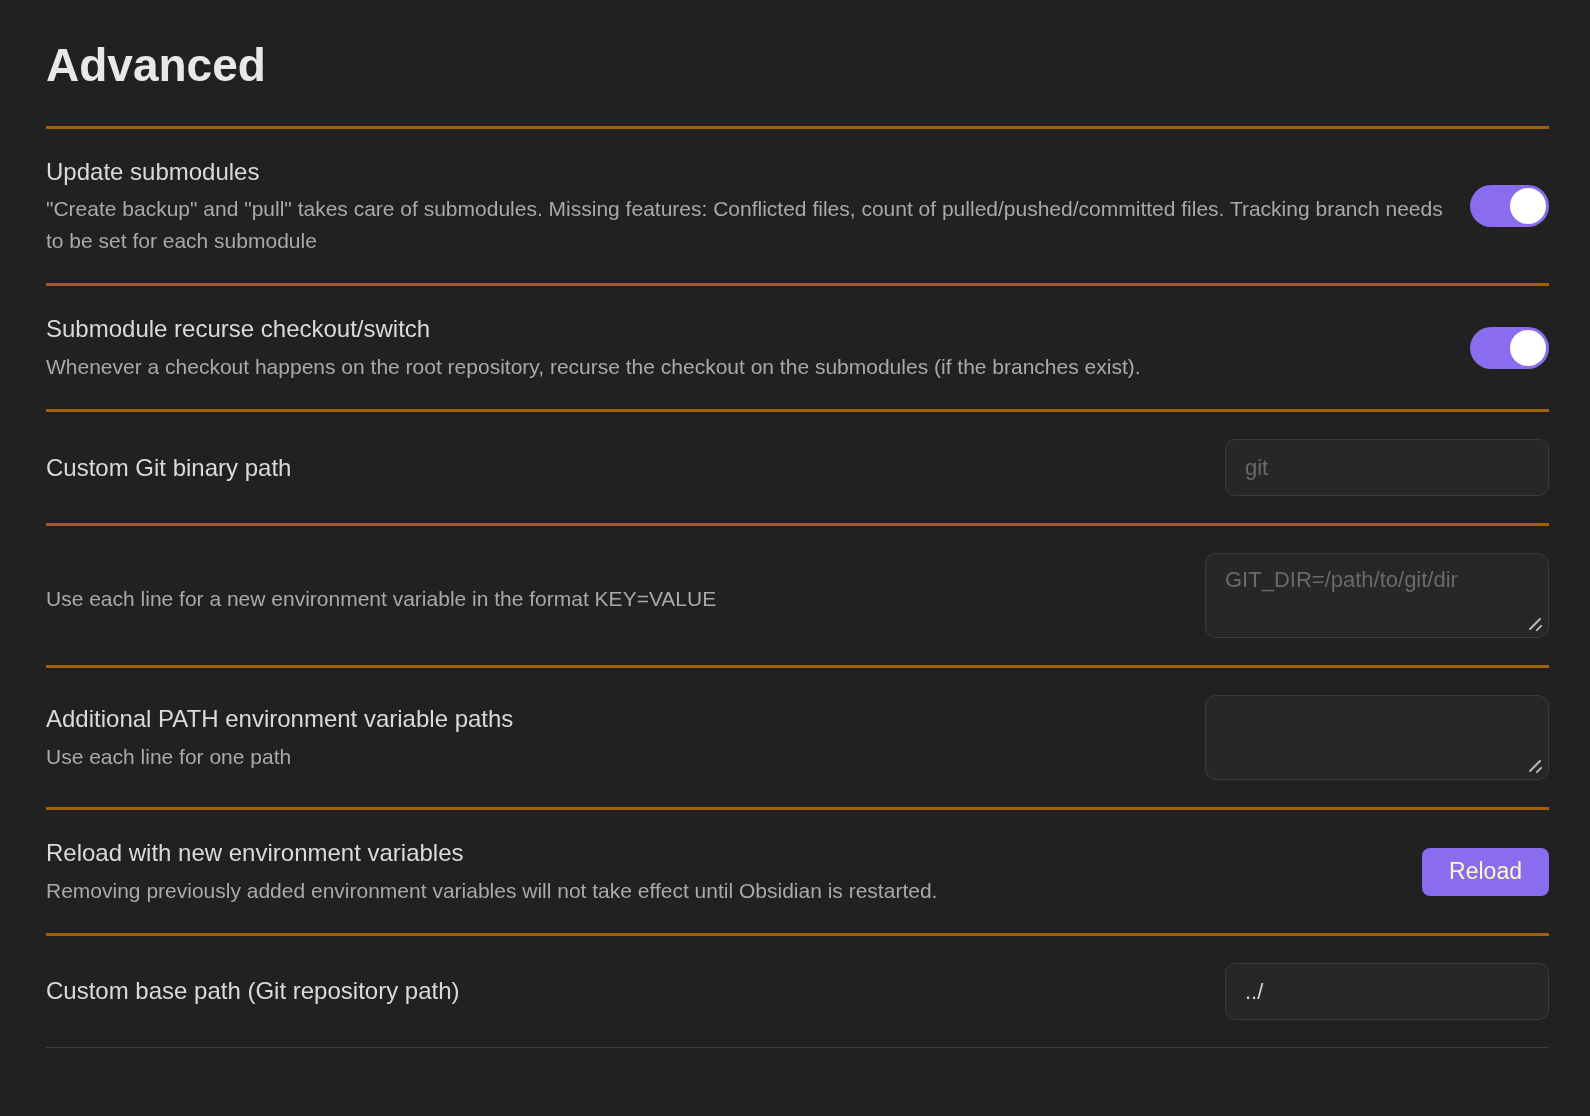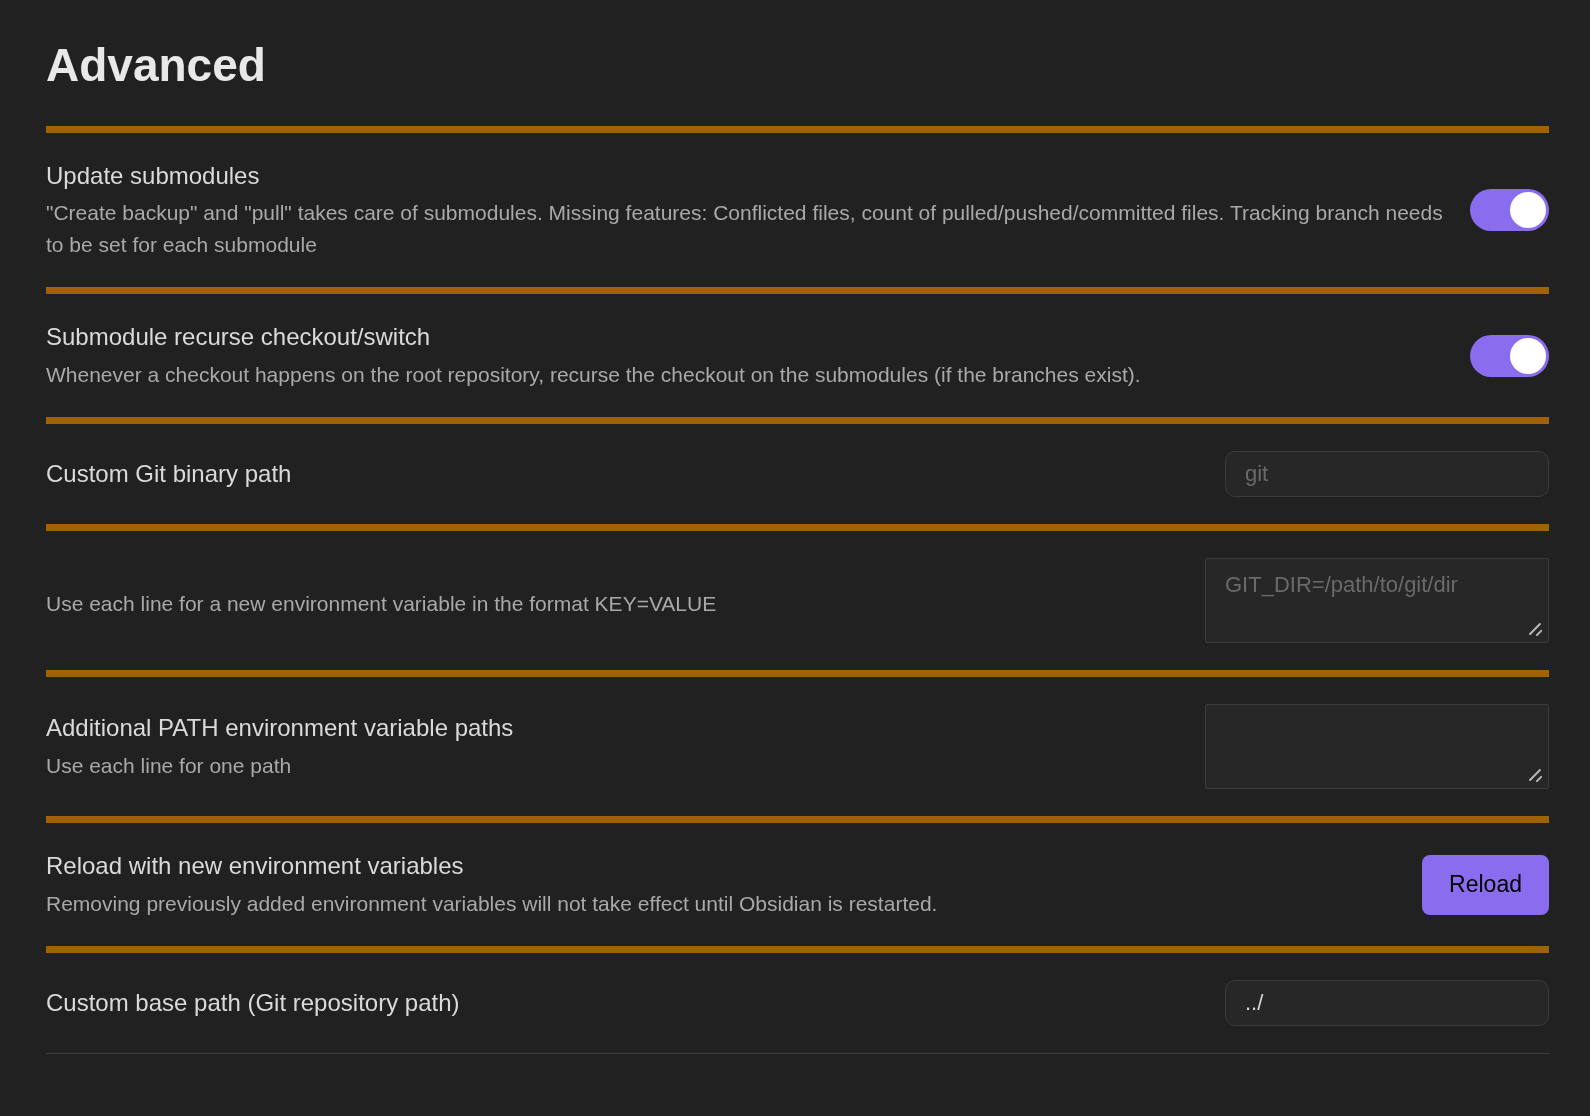--- a/index.html
+++ b/index.html
@@ -22,21 +22,21 @@
     margin: 0;
   }
   .settings-list {
     border-bottom: 1px solid #3d3d3d;
   }
   .setting-item {
     display: flex;
     align-items: center;
     gap: 24px;
     padding: 27px 0;
-    border-top: 7px solid #a16207;
+    border-top: 3px solid #a16207;
   }
   .setting-item-info { flex: 1 1 auto; min-width: 0; }
   .setting-item-name {
     font-size: 24px;
     line-height: 1.35;
     color: #dadada;
   }
   .setting-item-description {
     font-size: 21px;
     line-height: 1.5;
@@ -63,40 +63,40 @@
     top: 3px;
     right: 3px;
     width: 36px;
     height: 36px;
     border-radius: 50%;
     background: #ffffff;
   }
   
   .text-input {
     width: 324px;
-    height: 46px;
+    height: 57px;
     background: #272727;
     border: 1px solid #3b3b3b;
     border-radius: 10px;
     color: #d6d6d6;
     font-size: 22px;
     font-family: inherit;
     padding: 0 19px;
     outline: none;
   }
   .text-input::placeholder { color: #6a6a6a; }
   
   .textarea-wrap { position: relative; }
   .setting-textarea {
     display: block;
     width: 344px;
     height: 85px;
     background: #272727;
     border: 1px solid #3b3b3b;
-    border-radius: 2px;
+    border-radius: 11px;
     color: #d6d6d6;
     font-size: 22px;
     font-family: inherit;
     padding: 13px 19px;
     resize: none;
     outline: none;
   }
   .setting-textarea::placeholder { color: #6a6a6a; }
   .resize-grip {
     position: absolute;
@@ -112,26 +112,26 @@
     height: 2px;
     background: #b9b9b9;
     border-radius: 1px;
     transform: rotate(-45deg);
   }
   .resize-grip .l1 { width: 16px; left: 0px; top: 7px; }
   .resize-grip .l2 { width: 8px; left: 8px; top: 11px; }
   
   .accent-button {
     background: var(--accent, #8a6cee);
-    color: #000000;
+    color: #fef9c3;
     font-size: 23px;
     font-family: inherit;
     border: none;
     border-radius: 8px;
-    height: 60px;
+    height: 48px;
     padding: 0 27px;
     cursor: pointer;
   }
 </style>
 </head>
 <body>
 
 <h1 class="page-title">Advanced</h1>
 
 <div class="settings-list">

